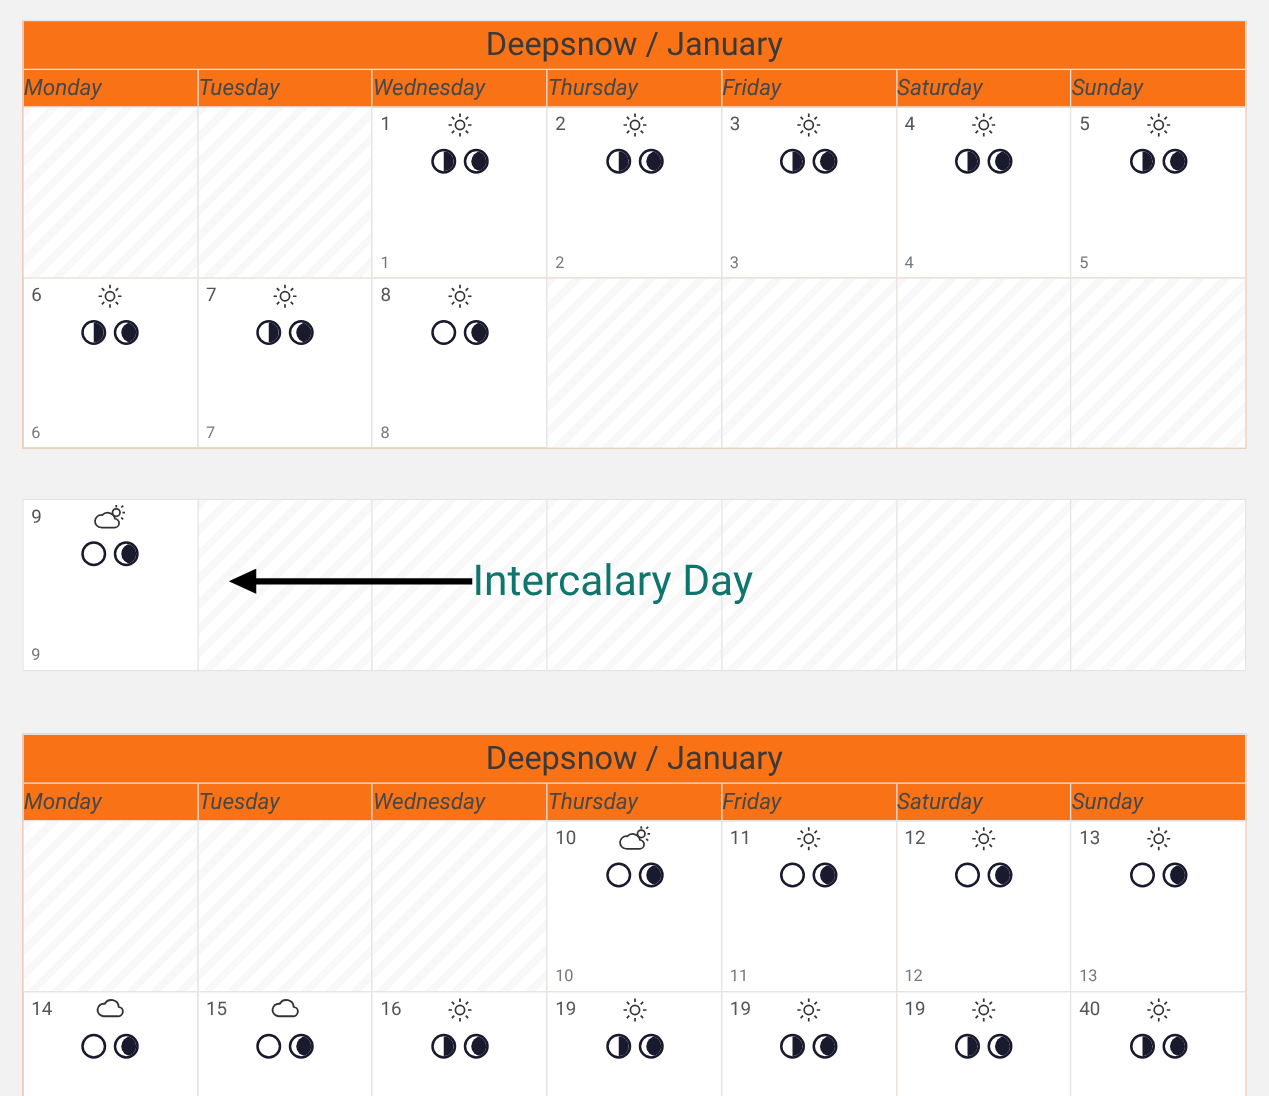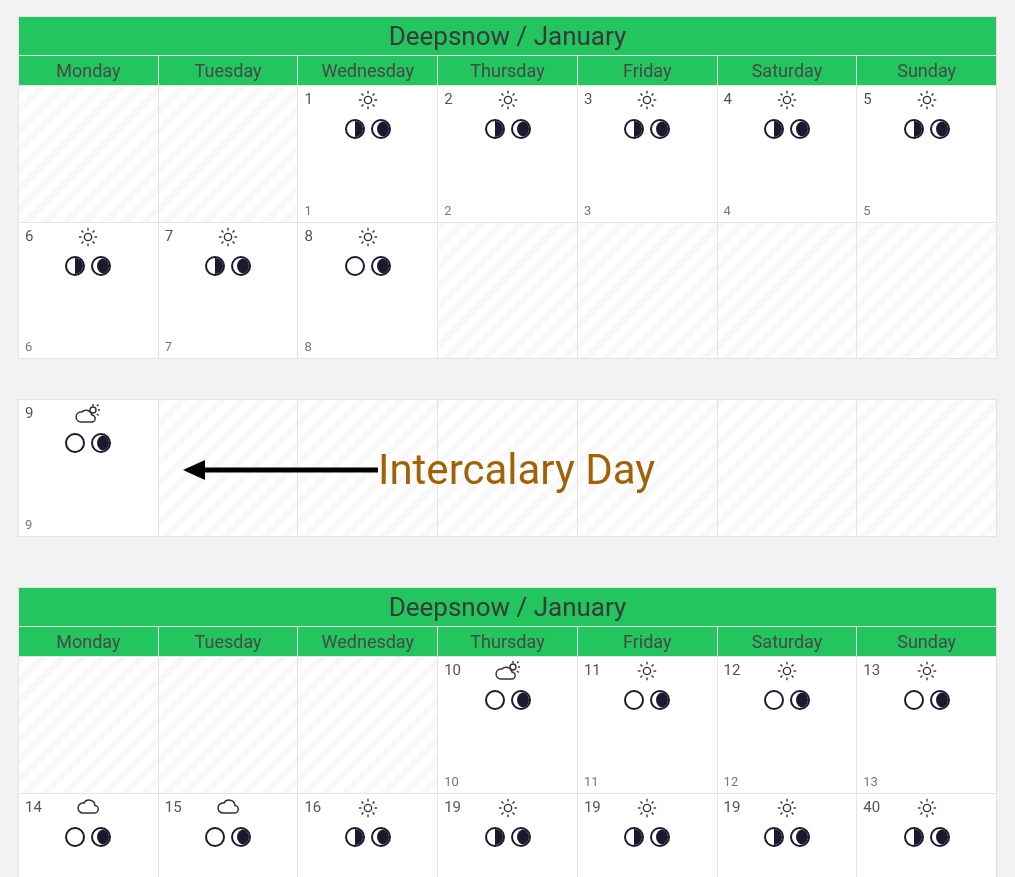--- a/index.html
+++ b/index.html
@@ -4,43 +4,43 @@
 <style>
   * { box-sizing: border-box; margin: 0; padding: 0; }
   body {
     background: #f2f2f2;
     font-family: -apple-system, BlinkMacSystemFont, "Segoe UI", Roboto, Arial, sans-serif;
     color: #333;
     width: 1015px;
     padding: 16px 18px;
   }
   .cal-block {
-    background: #22c55e;
+    background: #f97316;
     border: 1px solid #e4e4e4;
     margin-bottom: 40px;
   }
   .cal-title {
     text-align: center;
     font-size: 26px;
     font-weight: 400;
     color: #3a3a3a;
     padding: 4px 0 4px;
     border-bottom: 1px solid #e4e4e4;
   }
   .dow-row {
     display: flex;
     border-bottom: 1px solid #e4e4e4;
   }
   .dow {
     flex: 1;
-    text-align: center;
     font-size: 18px;
     padding: 4px 0;
     color: #484848;
     border-left: 1px solid #e4e4e4;
+    font-style: italic;
   }
   .dow:first-child { border-left: none; }
   .grid {
     display: flex;
     flex-direction: column;
   }
   .row {
     display: flex;
   }
   .cell {
@@ -130,22 +130,22 @@
   }
   .annot {
     position: absolute;
     left: 165px;
     top: 46px;
     display: flex;
     align-items: center;
     pointer-events: none;
   }
   .annot-text {
-    font-size: 42px;
-    color: #a16207;
+    font-size: 34px;
+    color: #0f766e;
     white-space: nowrap;
   }
   .annot svg { display:block; }
 </style>
 </head>
 <body>
 
 <div class="cal-block">
   <div class="cal-title">Deepsnow / January</div>
   <div class="dow-row">

